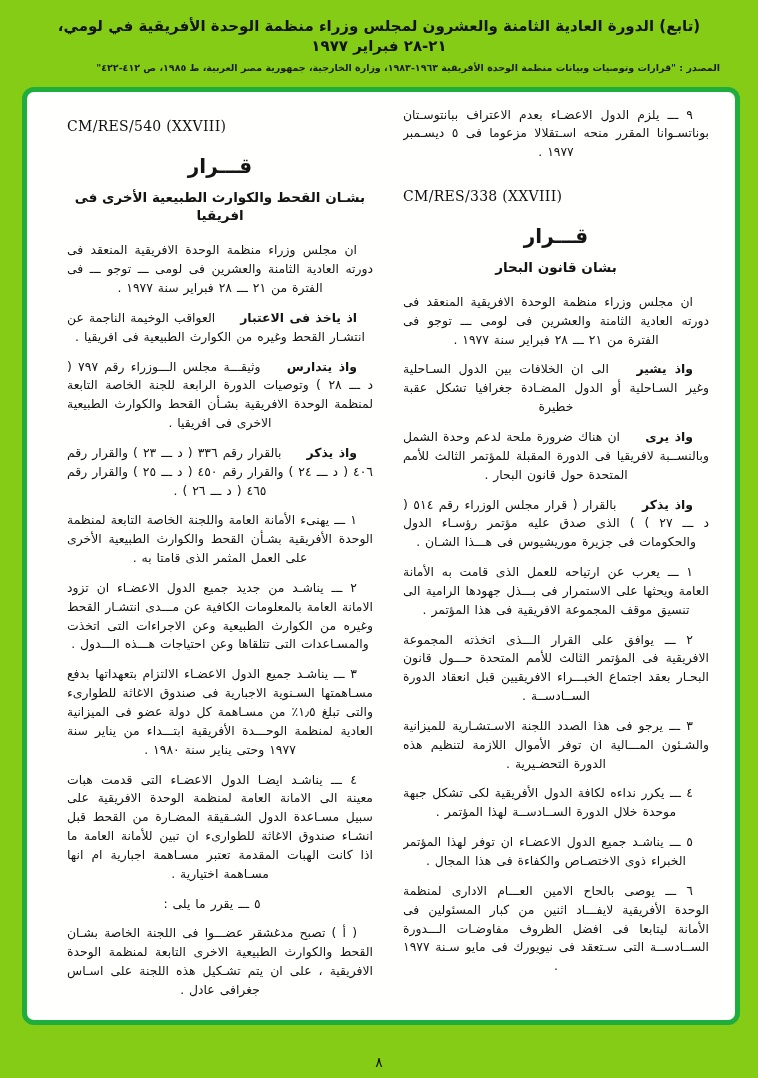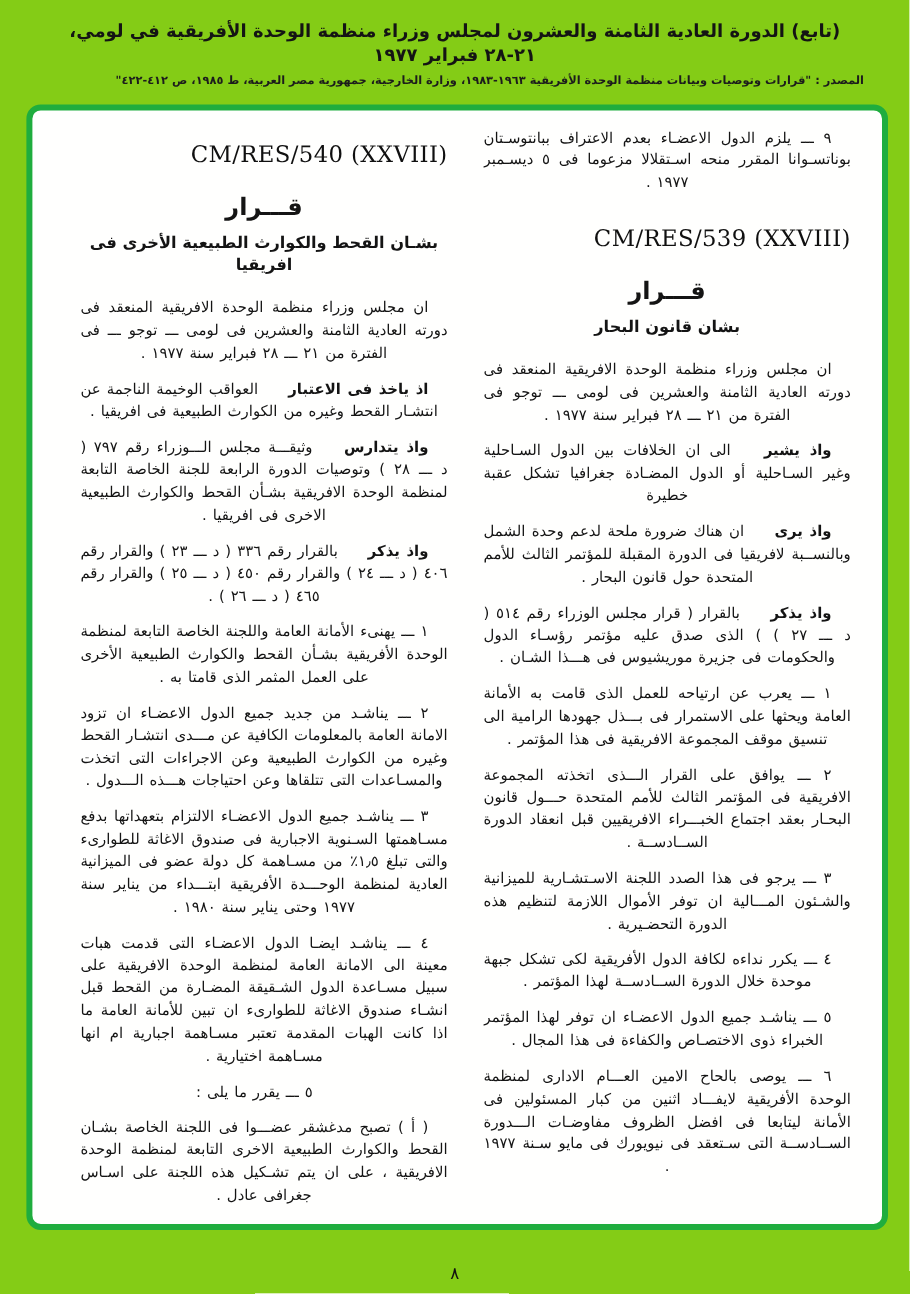--- a/index.html
+++ b/index.html
@@ -52,23 +52,23 @@
     background: #fffffe;
   }
   .column {
     flex: 1 1 0;
     min-width: 0;
     direction: rtl;
     overflow: hidden;
   }
   .doc-code {
     direction: ltr;
-    text-align: right;
+    text-align: left;
     font-family: "DejaVu Serif", serif;
-    font-size: 19px;
+    font-size: 14px;
     letter-spacing: 0.3px;
     color: #101010;
   }
   .col-right .doc-code { margin: 26px 0 0 0; }
   .col-left  .doc-code { margin: 14px 0 0 0; }
   .res-heading {
     font-size: 20px;
     font-weight: bold;
     text-align: center;
     margin: 20px 0 6px 0;
@@ -111,21 +111,21 @@
     <div class="header-title">(تابع) الدورة العادية الثامنة والعشرون لمجلس وزراء منظمة الوحدة الأفريقية في لومي، ٢١-٢٨ فبراير ١٩٧٧</div>
     <div class="header-source">المصدر : "قرارات وتوصيات وبيانات منظمة الوحدة الأفريقية ١٩٦٣-١٩٨٣، وزارة الخارجية، جمهورية مصر العربية، ط ١٩٨٥، ص ٤١٢-٤٢٢"</div>
   </div>
 
   <div class="frame">
 
     <section class="column col-right">
       <div class="carryover" id="right-pre">
           <p class="para">٩ ـــ يلزم الدول الاعضـاء بعدم الاعتراف ببانتوسـتان بوناتسـوانا المقرر منحه اسـتقلالا مزعوما فى ٥ ديسـمبر ١٩٧٧ .</p>
         </div>
-      <div class="doc-code">CM/RES/539 (XXVIII)</div>
+      <div class="doc-code">CM/RES/338 (XXVIII)</div>
       <div class="res-heading">قـــرار</div>
       <div class="res-subject">بشان قانون البحار</div>
       <div class="paragraphs" id="right-body">
           <p class="para">ان مجلس وزراء منظمة الوحدة الافريقية المنعقد فى دورته العادية الثامنة والعشرين فى لومى ـــ توجو فى الفترة من ٢١ ـــ ٢٨ فبراير سنة ١٩٧٧ .</p>
           <p class="para"><b>واذ يشير</b> الى ان الخلافات بين الدول السـاحلية وغير السـاحلية أو الدول المضـادة جغرافيا تشكل عقبة خطيرة</p>
           <p class="para"><b>واذ يرى</b> ان هناك ضرورة ملحة لدعم وحدة الشمل وبالنســبة لافريقيا فى الدورة المقبلة للمؤتمر الثالث للأمم المتحدة حول قانون البحار .</p>
           <p class="para"><b>واذ يذكر</b> بالقرار ( قرار مجلس الوزراء رقم ٥١٤ ( د ـــ ٢٧ ) ) الذى صدق عليه مؤتمر رؤسـاء الدول والحكومات فى جزيرة موريشيوس فى هـــذا الشـان .</p>
           <p class="para">١ ـــ يعرب عن ارتياحه للعمل الذى قامت به الأمانة العامة ويحثها على الاستمرار فى بـــذل جهودها الرامية الى تنسيق موقف المجموعة الافريقية فى هذا المؤتمر .</p>
           <p class="para">٢ ـــ يوافق على القرار الـــذى اتخذته المجموعة الافريقية فى المؤتمر الثالث للأمم المتحدة حـــول قانون البحـار بعقد اجتماع الخبـــراء الافريقيين قبل انعقاد الدورة الســادســة .</p>
           <p class="para">٣ ـــ يرجو فى هذا الصدد اللجنة الاسـتشـارية للميزانية والشـئون المـــالية ان توفر الأموال اللازمة لتنظيم هذه الدورة التحضـيرية .</p>

